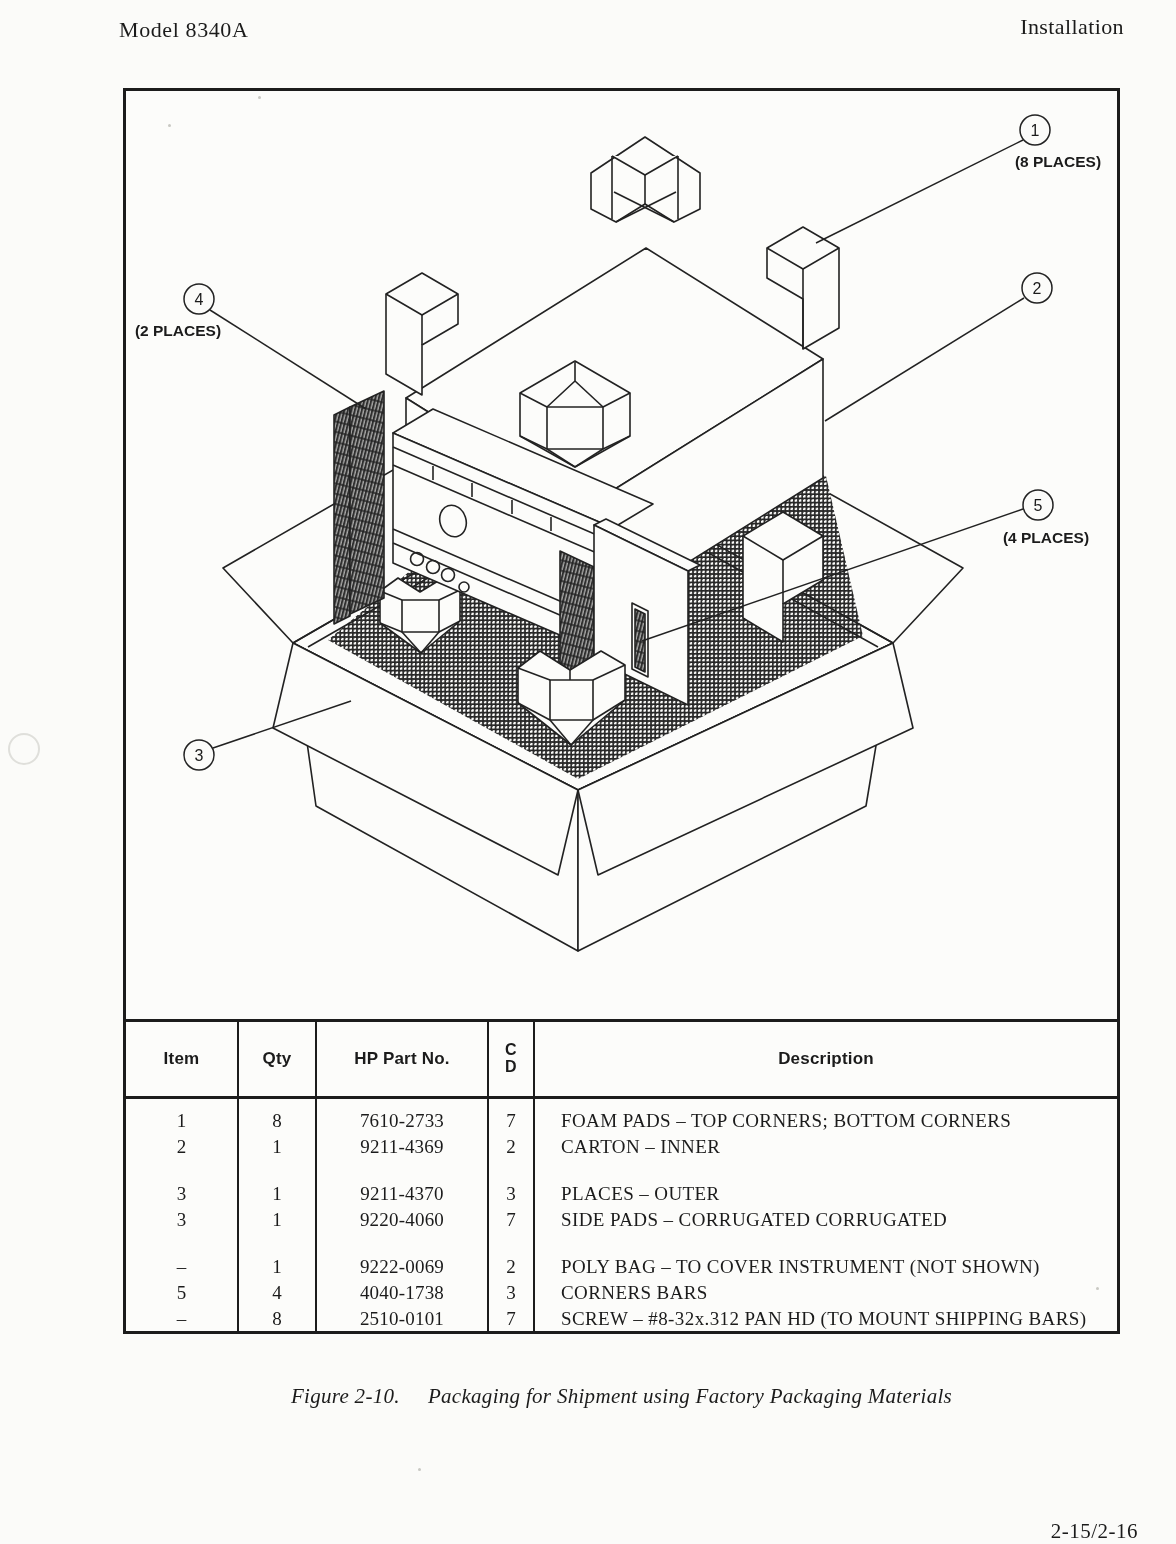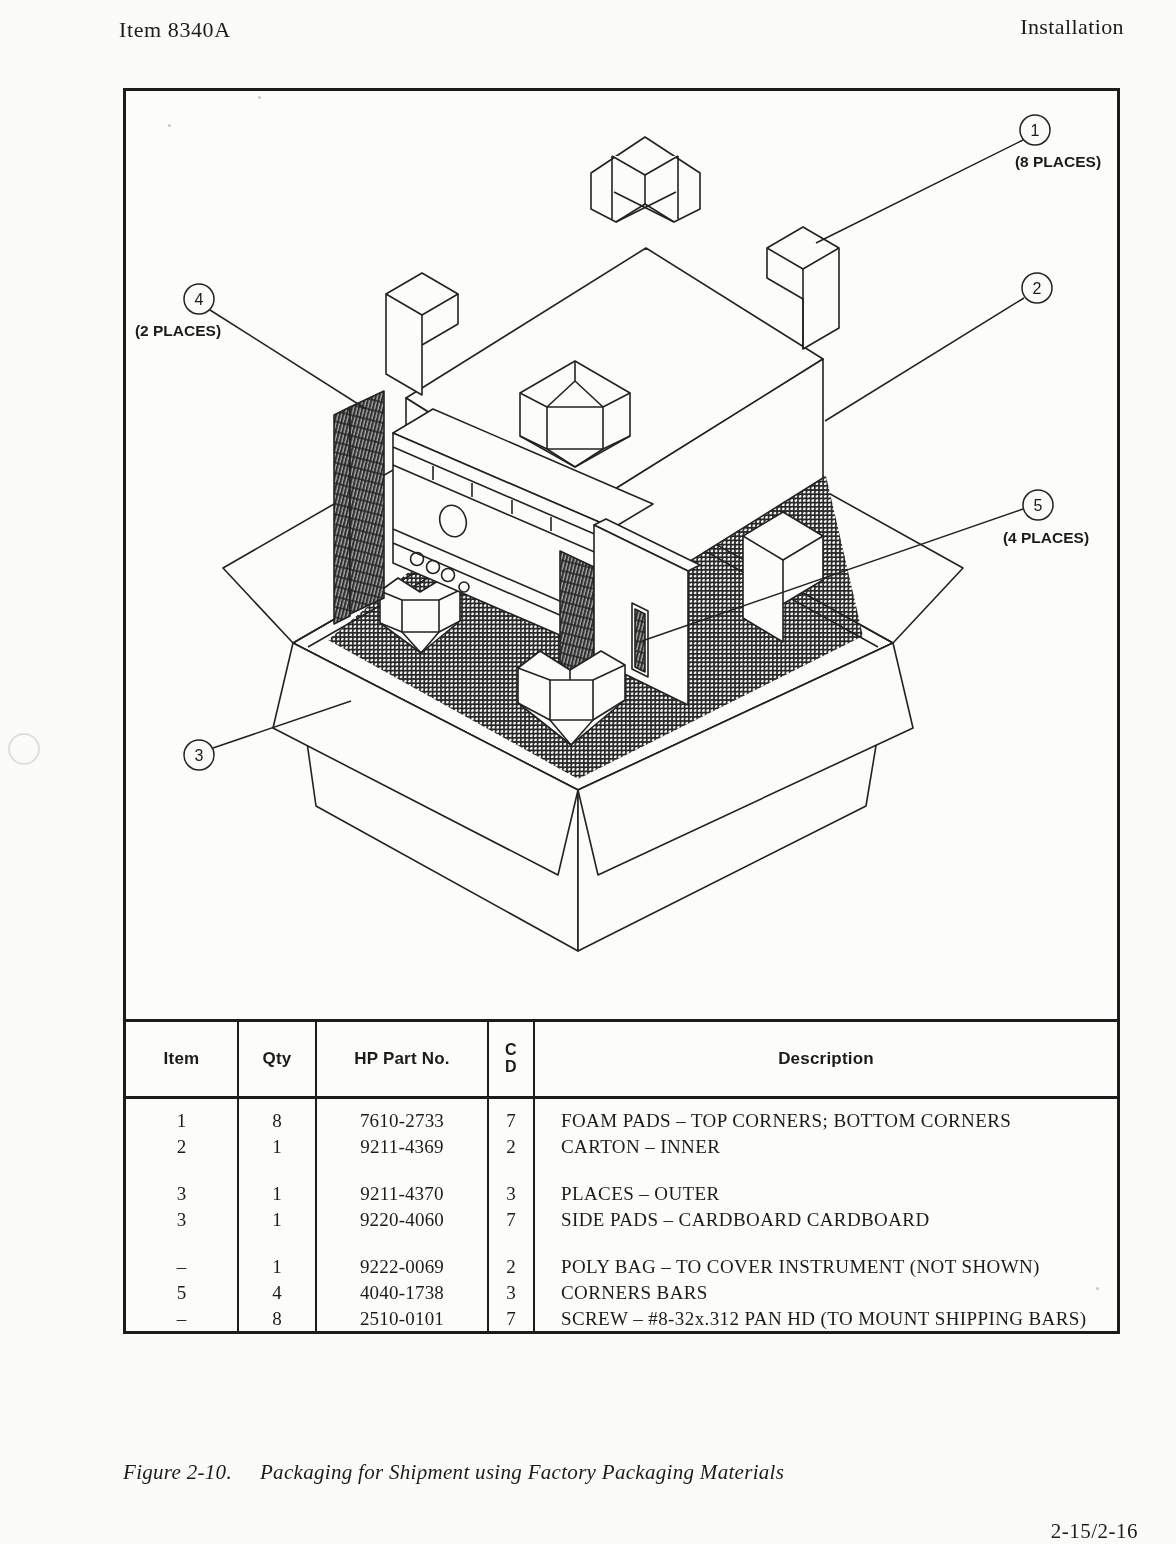--- a/index.html
+++ b/index.html
@@ -32,37 +32,37 @@
     font-size:19px;text-align:center;vertical-align:top;padding:1px 0 0 0;
     height:24px;line-height:25px;letter-spacing:.2px;
   }
   tbody tr.first td{padding-top:9px;}
   tbody tr.spacer td{height:20px;}
   tbody td.desc{
     text-align:left;padding-left:26px;padding-right:14px;letter-spacing:.4px;
   }
   tbody tr.wrap td.desc{text-align:justify;line-height:25px;}
   .caption{
-    position:absolute;left:123px;top:1460px;width:997px;
+    position:absolute;left:123px;top:1384px;width:997px;text-align:center;
     font-style:italic;font-size:21px;letter-spacing:.3px;
   }
   .caption .cap-label{margin-right:28px;}
   .pageno{position:absolute;right:38px;top:1519px;font-size:21px;letter-spacing:.5px;}
   
   .artifact-ring{
     position:absolute;left:8px;top:733px;width:28px;height:28px;border-radius:50%;
     border:2px solid #dbdbd7;opacity:.9;
   }
   .speck{position:absolute;width:3px;height:3px;border-radius:50%;background:#c9c9c3;}
   .s1{left:168px;top:124px;} .s2{left:1096px;top:1287px;} .s3{left:418px;top:1468px;} .s4{left:258px;top:96px;}
 </style>
 </head>
 <body>
 
-<div class="hdr-left">Item 8340A</div>
+<div class="hdr-left">Model 8340A</div>
 <div class="hdr-right">Installation</div>
 
 <div class="figure-box">
 
 <svg class="diagram" viewBox="0 0 991 928" fill="none" stroke="#222" stroke-width="1.6" stroke-linejoin="round">
   <defs>
     <pattern id="stip" width="4.2" height="4.2" patternUnits="userSpaceOnUse">
       <rect width="4.2" height="4.2" fill="#fcfcfa"></rect>
       <circle cx="1.1" cy="1.1" r="0.65" fill="#555" stroke="none"></circle>
       <circle cx="3.2" cy="3.2" r="0.55" fill="#666" stroke="none"></circle>
@@ -267,21 +267,21 @@
       <td>1</td>
       <td>9211-4370</td>
       <td>3</td>
       <td class="desc">PLACES – OUTER</td>
     </tr>
     <tr>
       <td>3</td>
       <td>1</td>
       <td>9220-4060</td>
       <td>7</td>
-      <td class="desc">SIDE PADS – CARDBOARD CARDBOARD</td>
+      <td class="desc">SIDE PADS – CORRUGATED CORRUGATED</td>
     </tr>
     <tr class="spacer">
       <td></td>
       <td></td>
       <td></td>
       <td></td>
       <td class="desc"></td>
     </tr>
     <tr>
       <td>–</td>

